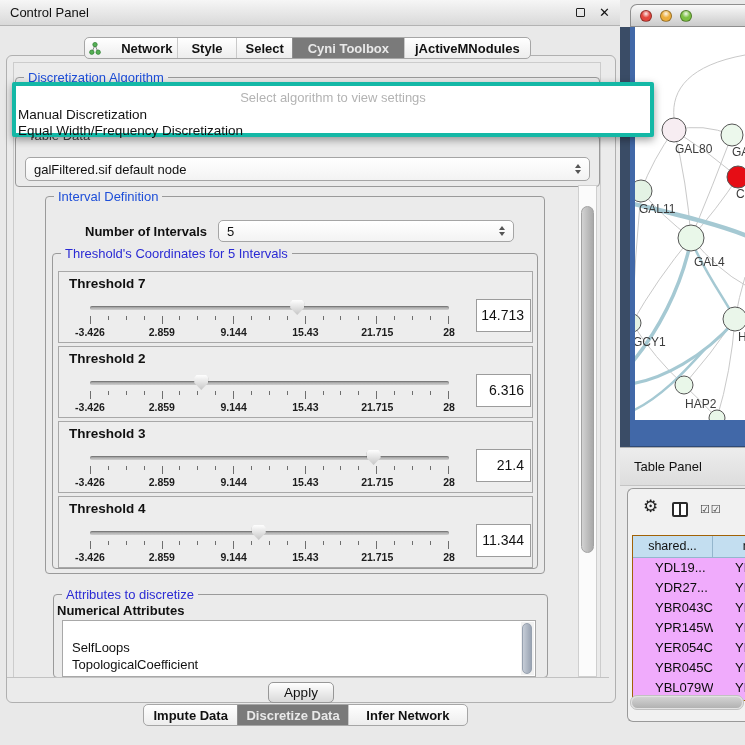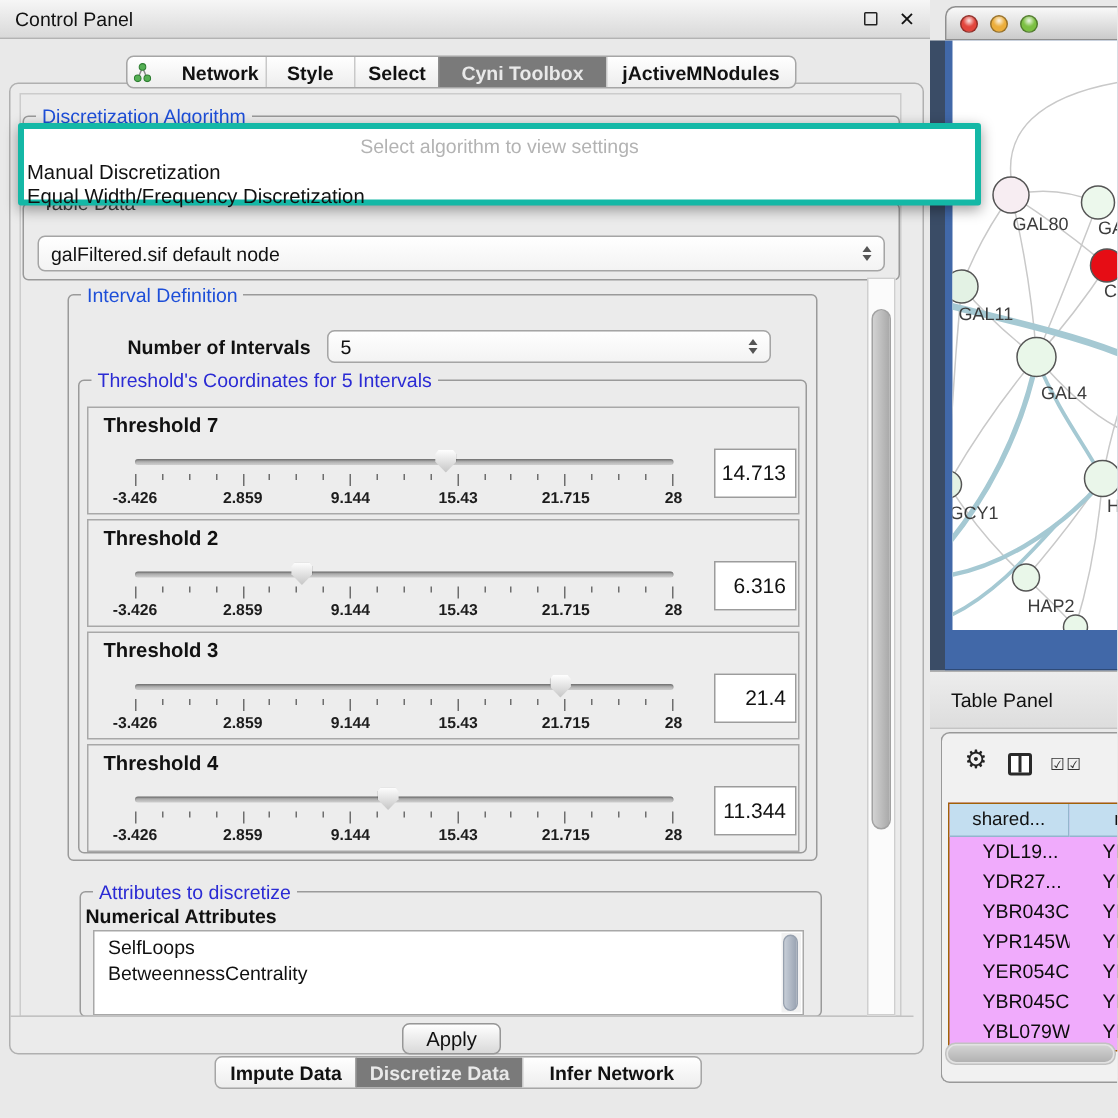--- a/index.html
+++ b/index.html
@@ -52,21 +52,21 @@
   .ticks{position:absolute;left:0;top:16px;width:100%;height:8px;display:flex;justify-content:space-between;align-items:flex-start}
   .ticks i{width:1px;height:4px;background:#6e6e6e}
   .ticks i.major{height:8px}
   .scale{position:absolute;left:0;top:26px;width:100%;height:13px;font-size:10.5px;font-weight:bold;color:#1c1c1c}
   .scale span{position:absolute;transform:translateX(-50%);white-space:nowrap}
   .tval{position:absolute;left:417px;top:27px;width:55px;height:33px;background:#fff;border:1px solid #9c9c9c;font-size:14px;line-height:31px;text-align:right;padding-right:6px}
   .t0{top:271px}.t1{top:346px}.t2{top:421px}.t3{top:496px}
 
   
   .attr-heading{left:57px;top:603px;font-size:13px;font-weight:bold}
-  .attr-list{left:62px;top:620px;width:474px;height:57px;background:#fff;border:1px solid #a8a8a8;overflow:hidden;padding:2px 0 0 9px;font-size:13px;line-height:17px}
+  .attr-list{left:62px;top:620px;width:474px;height:57px;background:#fff;border:1px solid #a8a8a8;overflow:hidden;padding:18px 0 0 9px;font-size:13px;line-height:17px}
   .attr-sb{position:absolute;right:1px;top:1px;width:13px;height:53px;background:#f1f1f1}
   .attr-sb .th{position:absolute;left:1px;top:1px;width:10px;height:51px;border-radius:6px;background:linear-gradient(90deg,#c6cdd7,#9aa4b3);border:1px solid #97a1af}
   .divider{left:7px;top:677px;width:602px;height:1px;background:#c2c2c2}
   .apply-btn{left:268px;top:682px;width:66px;height:21px;background:linear-gradient(#ffffff,#d9d9d9);border:1px solid #979797;border-radius:5px;font-size:13.5px;text-align:center;line-height:19px;z-index:5}
 
   
   .main-sb{left:578px;top:185px;width:19px;height:492px;background:#fbfbfb;border:1px solid #cfcfcf}
   .main-sb .th{position:absolute;left:2px;top:20px;width:13px;height:347px;border-radius:7px;background:linear-gradient(90deg,#d2d2d2,#a9a9a9);border:1px solid #a2a2a2}
 
   
@@ -441,20 +441,21 @@
     </div>
     <div class="tval">11.344</div>
   </div>
 
   <div class="abs group" style="left:53px;top:594px;width:495px;height:84px;overflow:visible">
     <span class="gtitle g-blue">Attributes to discretize</span>
   </div>
   <div class="abs attr-heading">Numerical Attributes</div>
   <div class="abs attr-list">
     <div>SelfLoops</div>
+    <div>TopologicalCoefficient</div>
     <div>BetweennessCentrality</div>
     <div class="attr-sb">
         <div class="th"></div>
       </div>
   </div>
 
   <div class="abs divider"></div>
   <div class="abs apply-btn">Apply</div>
 
   <div class="abs main-sb">

